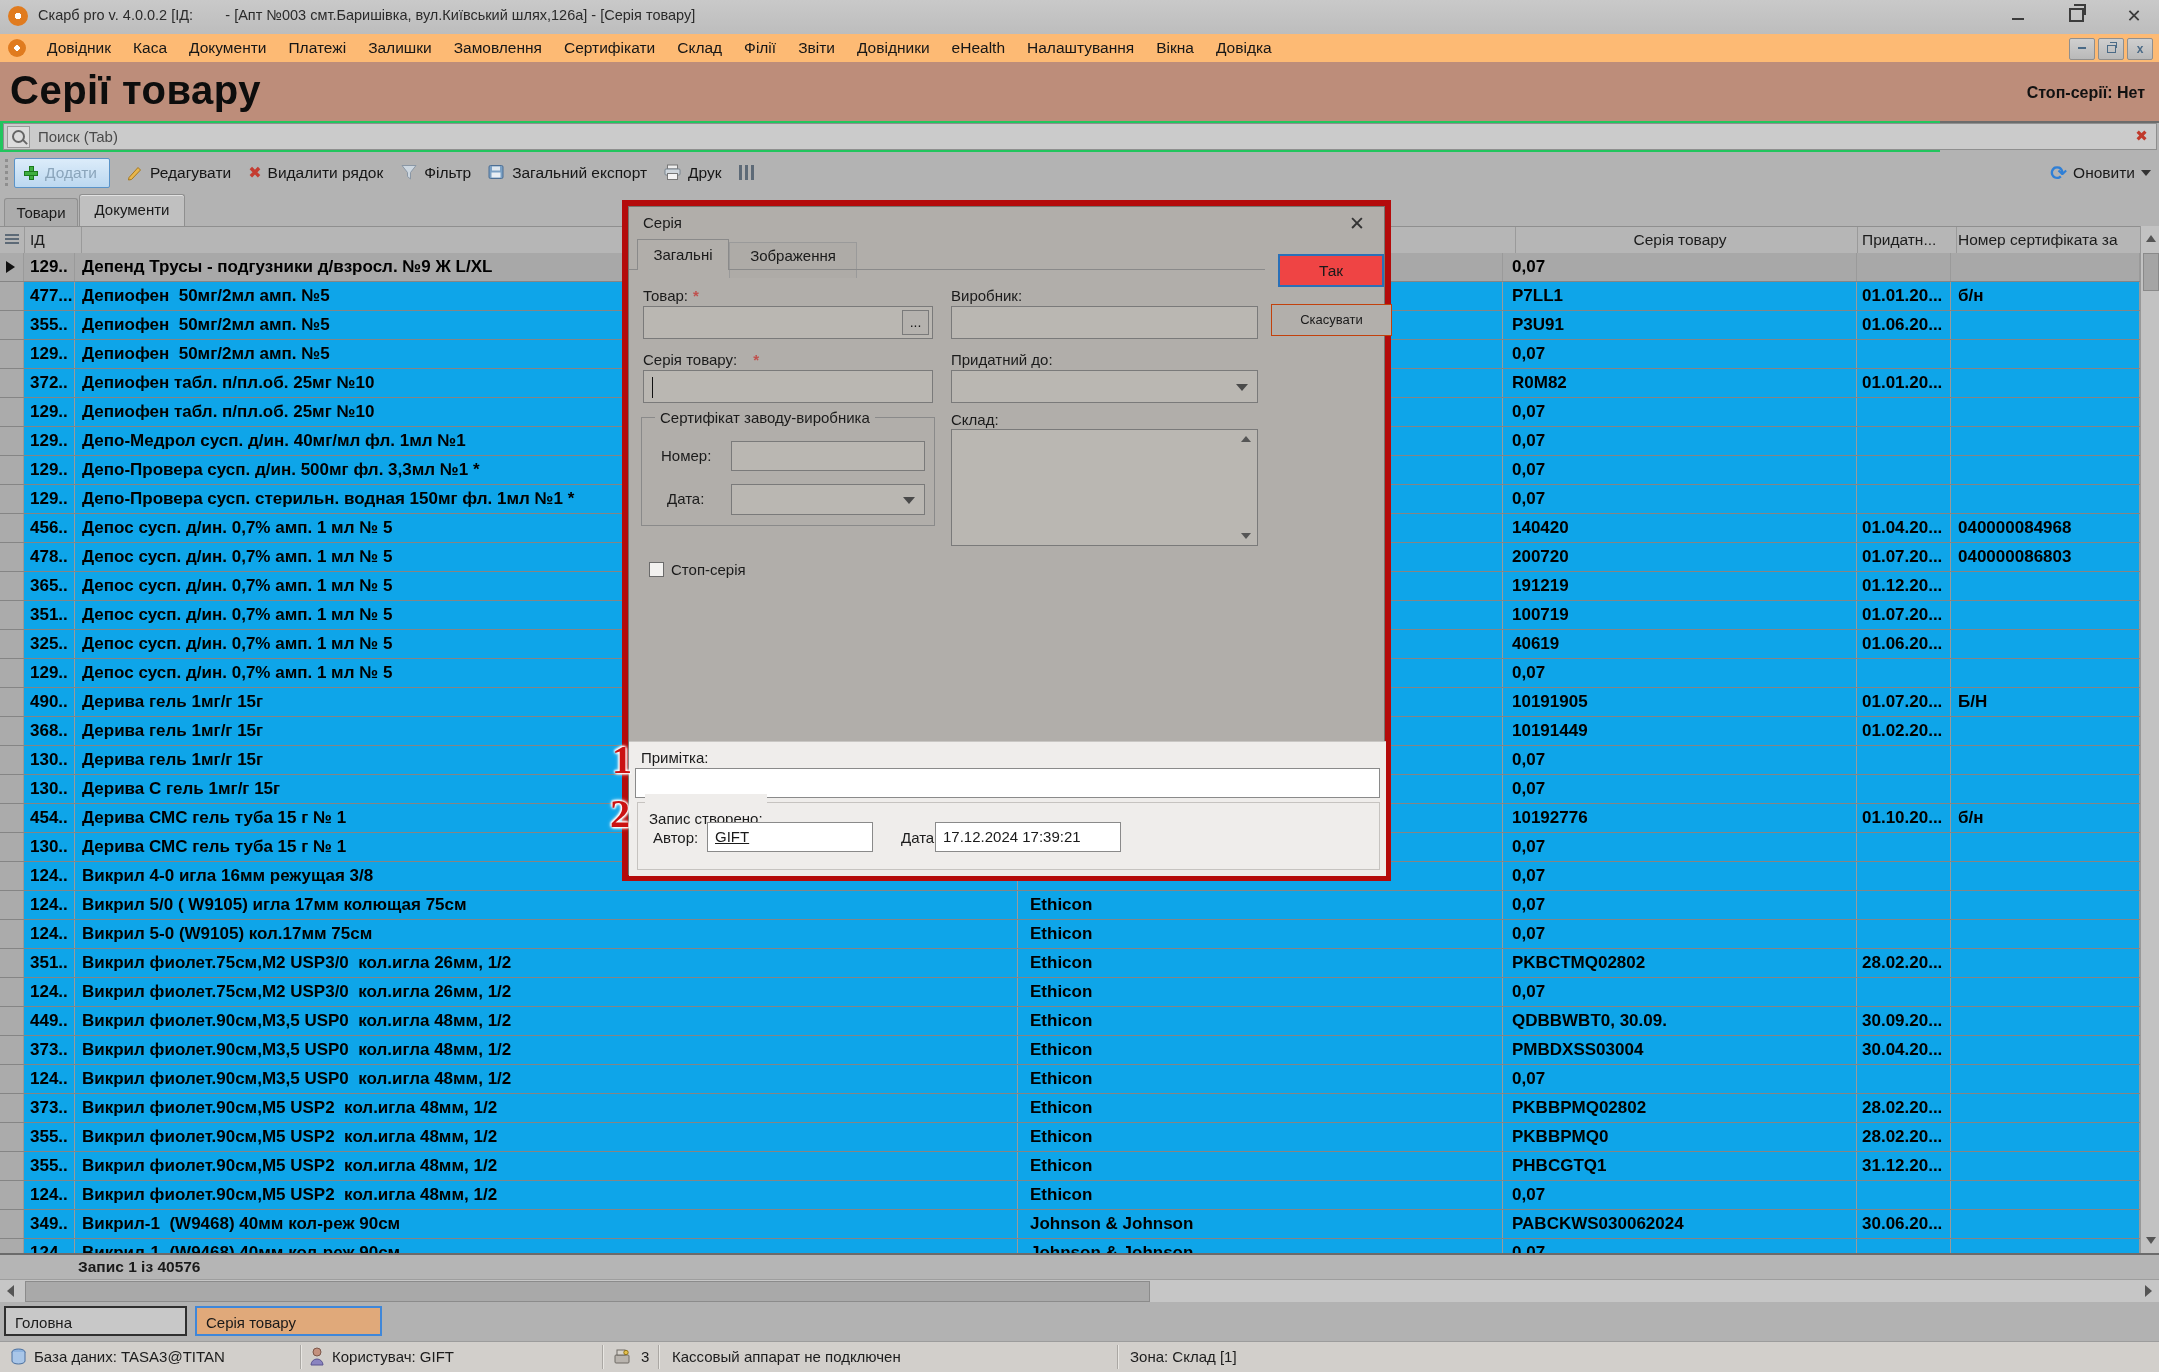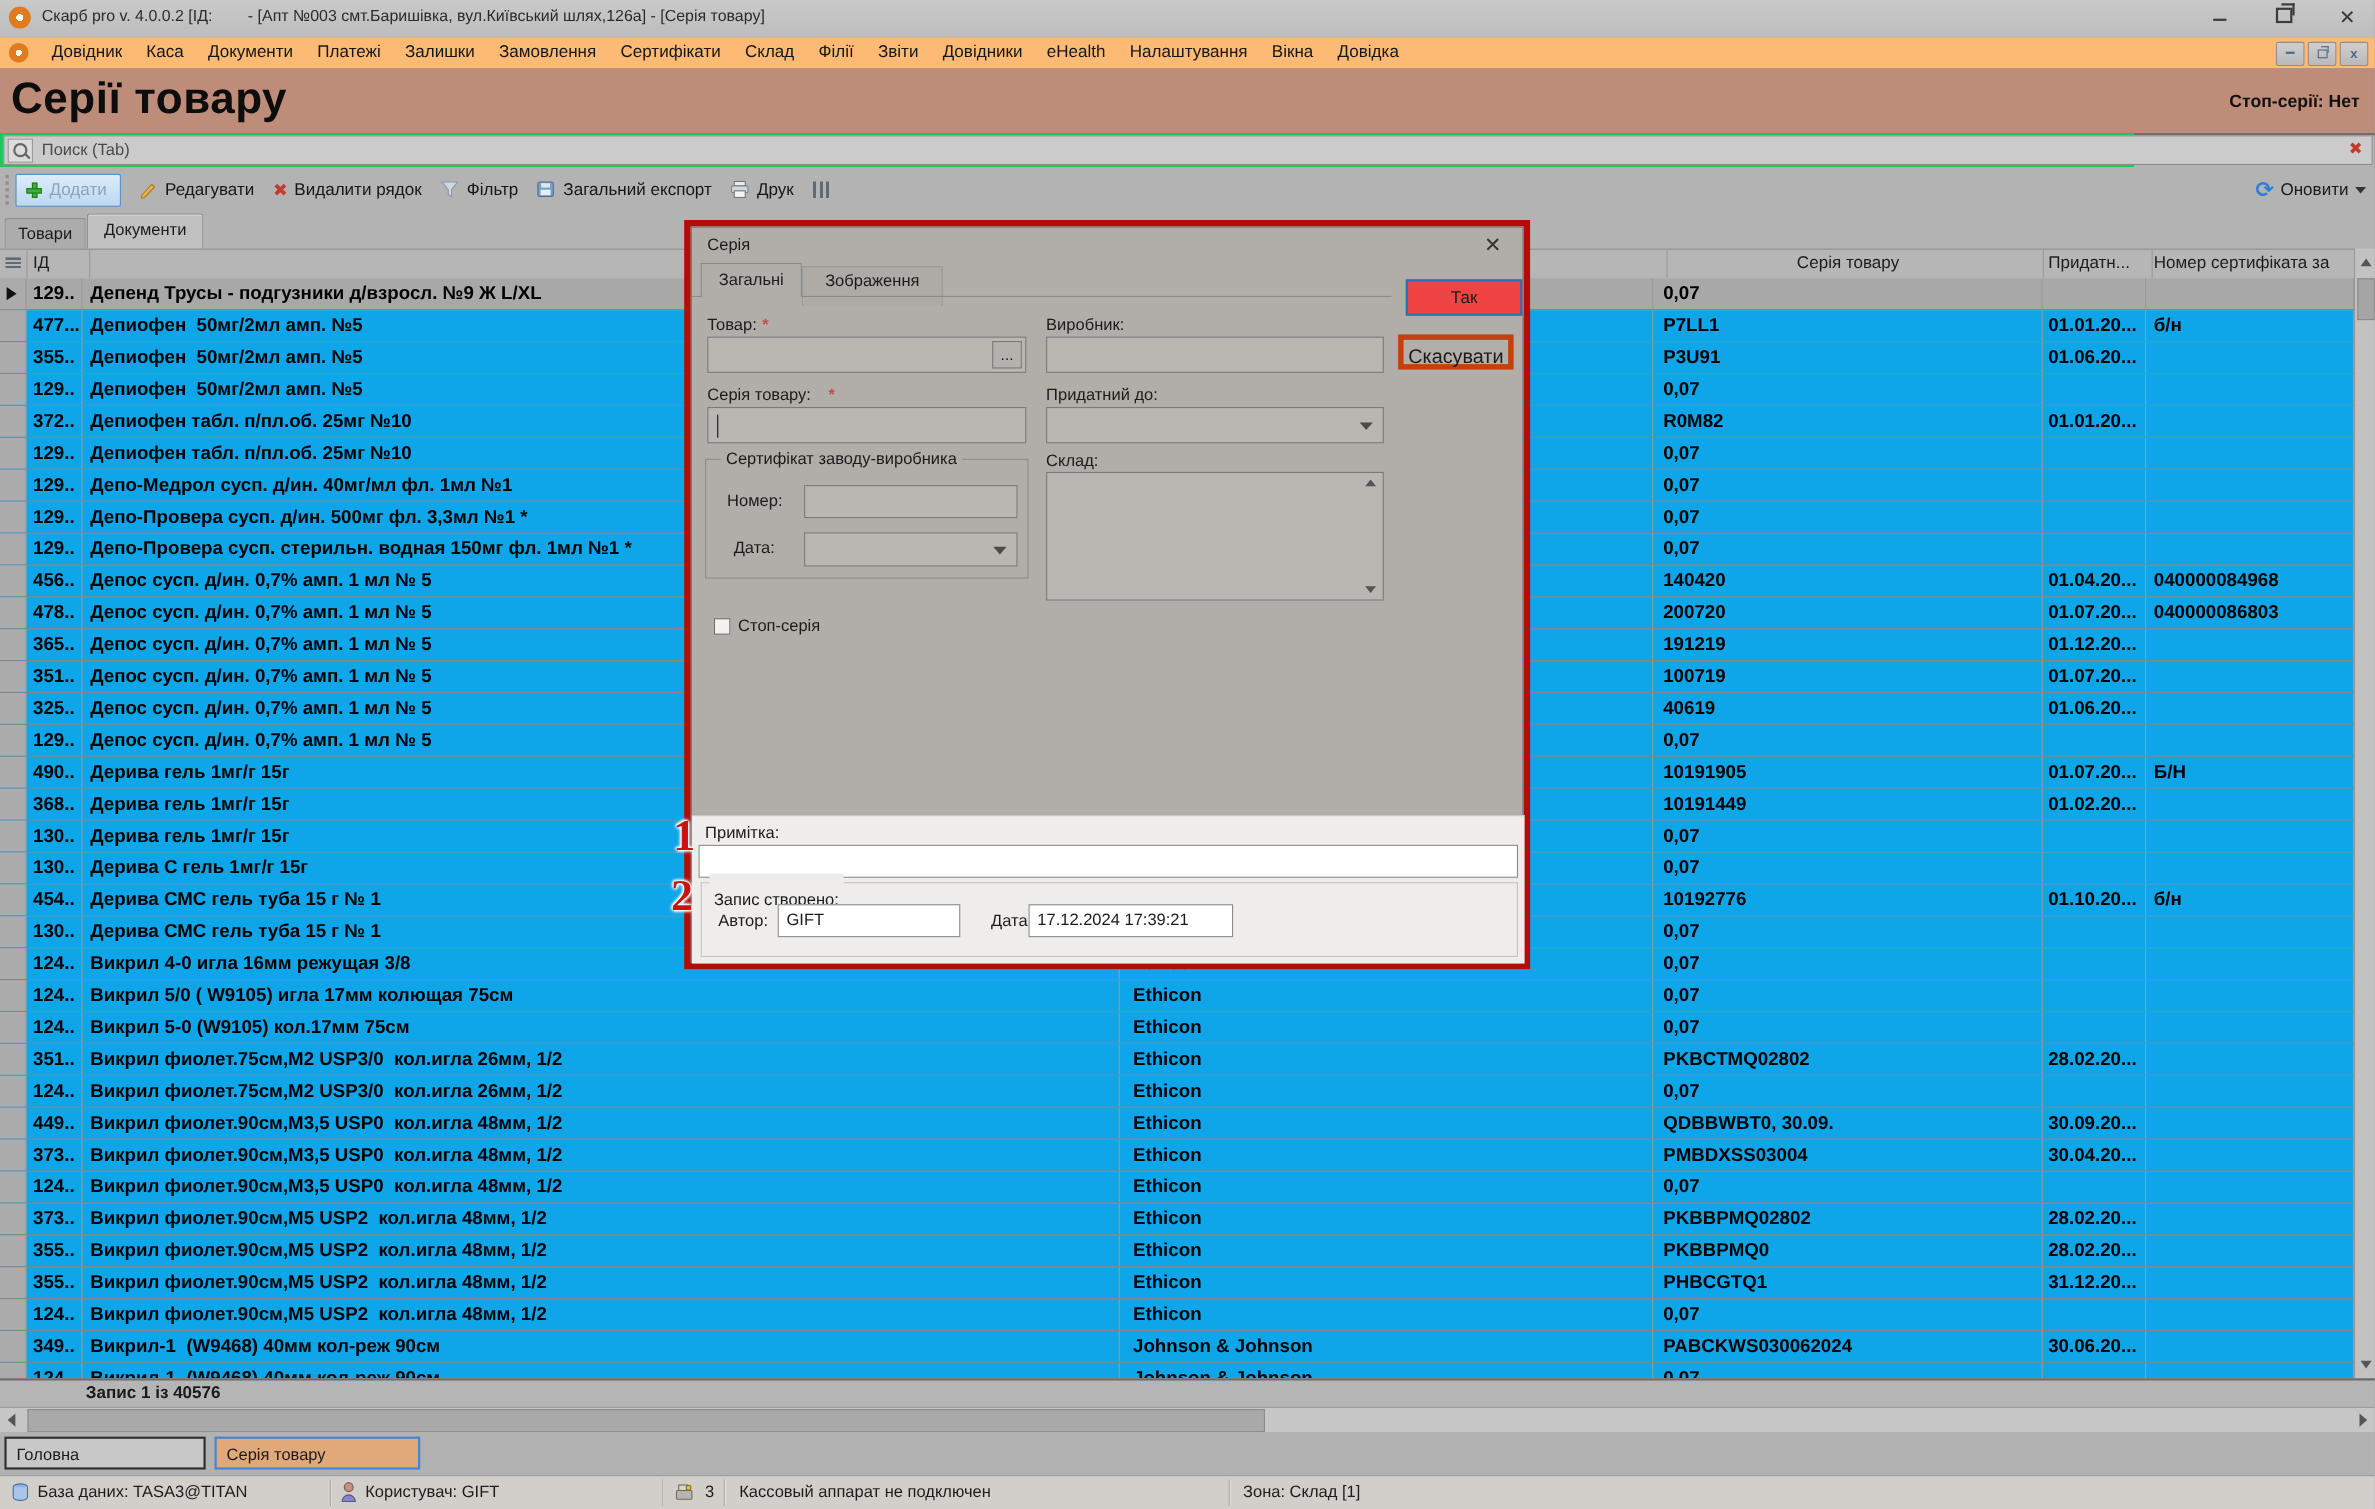--- a/index.html
+++ b/index.html
@@ -120,21 +120,21 @@
   #dlginner{position:relative;width:757px;height:669px;background:#b1aeaa;border:1px solid #76756f;box-sizing:border-box;}
   .dlabel{font-size:15px;color:#1b1b1b;white-space:nowrap;}
   .req{color:#c0504d;font-weight:bold;margin-left:5px;}
   .req2{color:#c0504d;font-weight:bold;margin-left:16px;}
   .dfield{background:#bab7b2;border:1px solid #7a7a7a;box-sizing:border-box;}
   .dtab{position:absolute;text-align:center;font-size:15px;box-sizing:border-box;}
   #dtab0{left:8px;top:32px;width:92px;height:31px;line-height:29px;background:#b1aeaa;border:1px solid #8a8a8a;border-bottom:none;z-index:2;}
   #dtab1{left:100px;top:35px;width:128px;height:36px;line-height:26px;background:#aeaba7;border:1px solid #9a9a9a;border-bottom:none;}
   #dtabline{left:0;top:62px;width:636px;height:1px;background:#8a8a8a;}
   #btn-ok{left:649px;top:47px;width:106px;height:33px;background:#ef4444;border:2px solid #2a70b8;font-size:15.5px;text-align:center;line-height:29px;box-sizing:border-box;}
-  #btn-cancel{left:642px;top:97px;width:105px;height:32px;background:#b2afab;border:5px solid #c2410c;font-size:18px;text-align:center;line-height:30px;box-sizing:border-box;}
+  #btn-cancel{left:642px;top:97px;width:121px;height:32px;background:#b2afab;border:1px solid #c2410c;font-size:13px;text-align:center;line-height:30px;box-sizing:border-box;}
   #dlgclose{left:714px;top:4px;width:28px;height:26px;text-align:center;line-height:26px;font-size:19px;color:#333;}
   .combo-arrow{position:absolute;right:9px;top:13px;width:0;height:0;border-left:6px solid transparent;border-right:6px solid transparent;border-top:7px solid #4a4a4a;}
   .browse{position:absolute;right:3px;top:3px;width:27px;height:25px;background:#b5b2ae;border:1px solid #7a7a7a;text-align:center;line-height:22px;font-size:14px;box-sizing:border-box;}
   .caret{position:absolute;left:8px;top:6px;width:1px;height:21px;background:#111;}
   .groupbox{position:absolute;border:1px solid #8a8a8a;}
   .grouplabel{position:absolute;background:#b1aeaa;padding:0 5px;font-size:15px;}
   .minarr-up{position:absolute;right:6px;top:6px;width:0;height:0;border-left:5px solid transparent;border-right:5px solid transparent;border-bottom:6px solid #555;}
   .minarr-down{position:absolute;right:6px;bottom:6px;width:0;height:0;border-left:5px solid transparent;border-right:5px solid transparent;border-top:6px solid #555;}
   .checkbox{position:absolute;width:15px;height:15px;background:#f2f1ef;border:1px solid #6b6b6b;box-sizing:border-box;}
   #lightsec{left:0;top:534px;width:757px;height:135px;background:#efedeb;border-top:1px solid #c9c7c4;box-sizing:border-box;}
@@ -685,21 +685,21 @@
 
       <span class="checkbox" style="left:20px;top:355px;"></span>
       <span class="abs dlabel" style="left:42px;top:354px;">Стоп-серія</span>
 
       <div id="lightsec" class="abs">
         <span class="abs dlabel" style="left:12px;top:7px;">Примітка:</span>
         <div class="winput" style="left:6px;top:26px;width:745px;height:30px;"></div>
         <div id="createdgroup"></div>
         <span id="createdlabel">Запис створено:</span>
         <span class="abs dlabel" style="left:24px;top:87px;">Автор:</span>
-        <div class="winput" style="left:78px;top:80px;width:166px;height:30px;">GIFT</div>
+        <div class="winput" style="left:78px;top:80px;width:166px;height:30px;text-decoration:underline;">GIFT</div>
         <span class="abs dlabel" style="left:272px;top:87px;">Дата:</span>
         <div class="winput" style="left:306px;top:80px;width:186px;height:30px;">17.12.2024 17:39:21</div>
       </div>
     </div>
   </div>
 
   <span class="badge" style="left:612px;top:736px;">1</span>
   <span class="badge" style="left:610px;top:790px;">2</span>
 
 </div>

